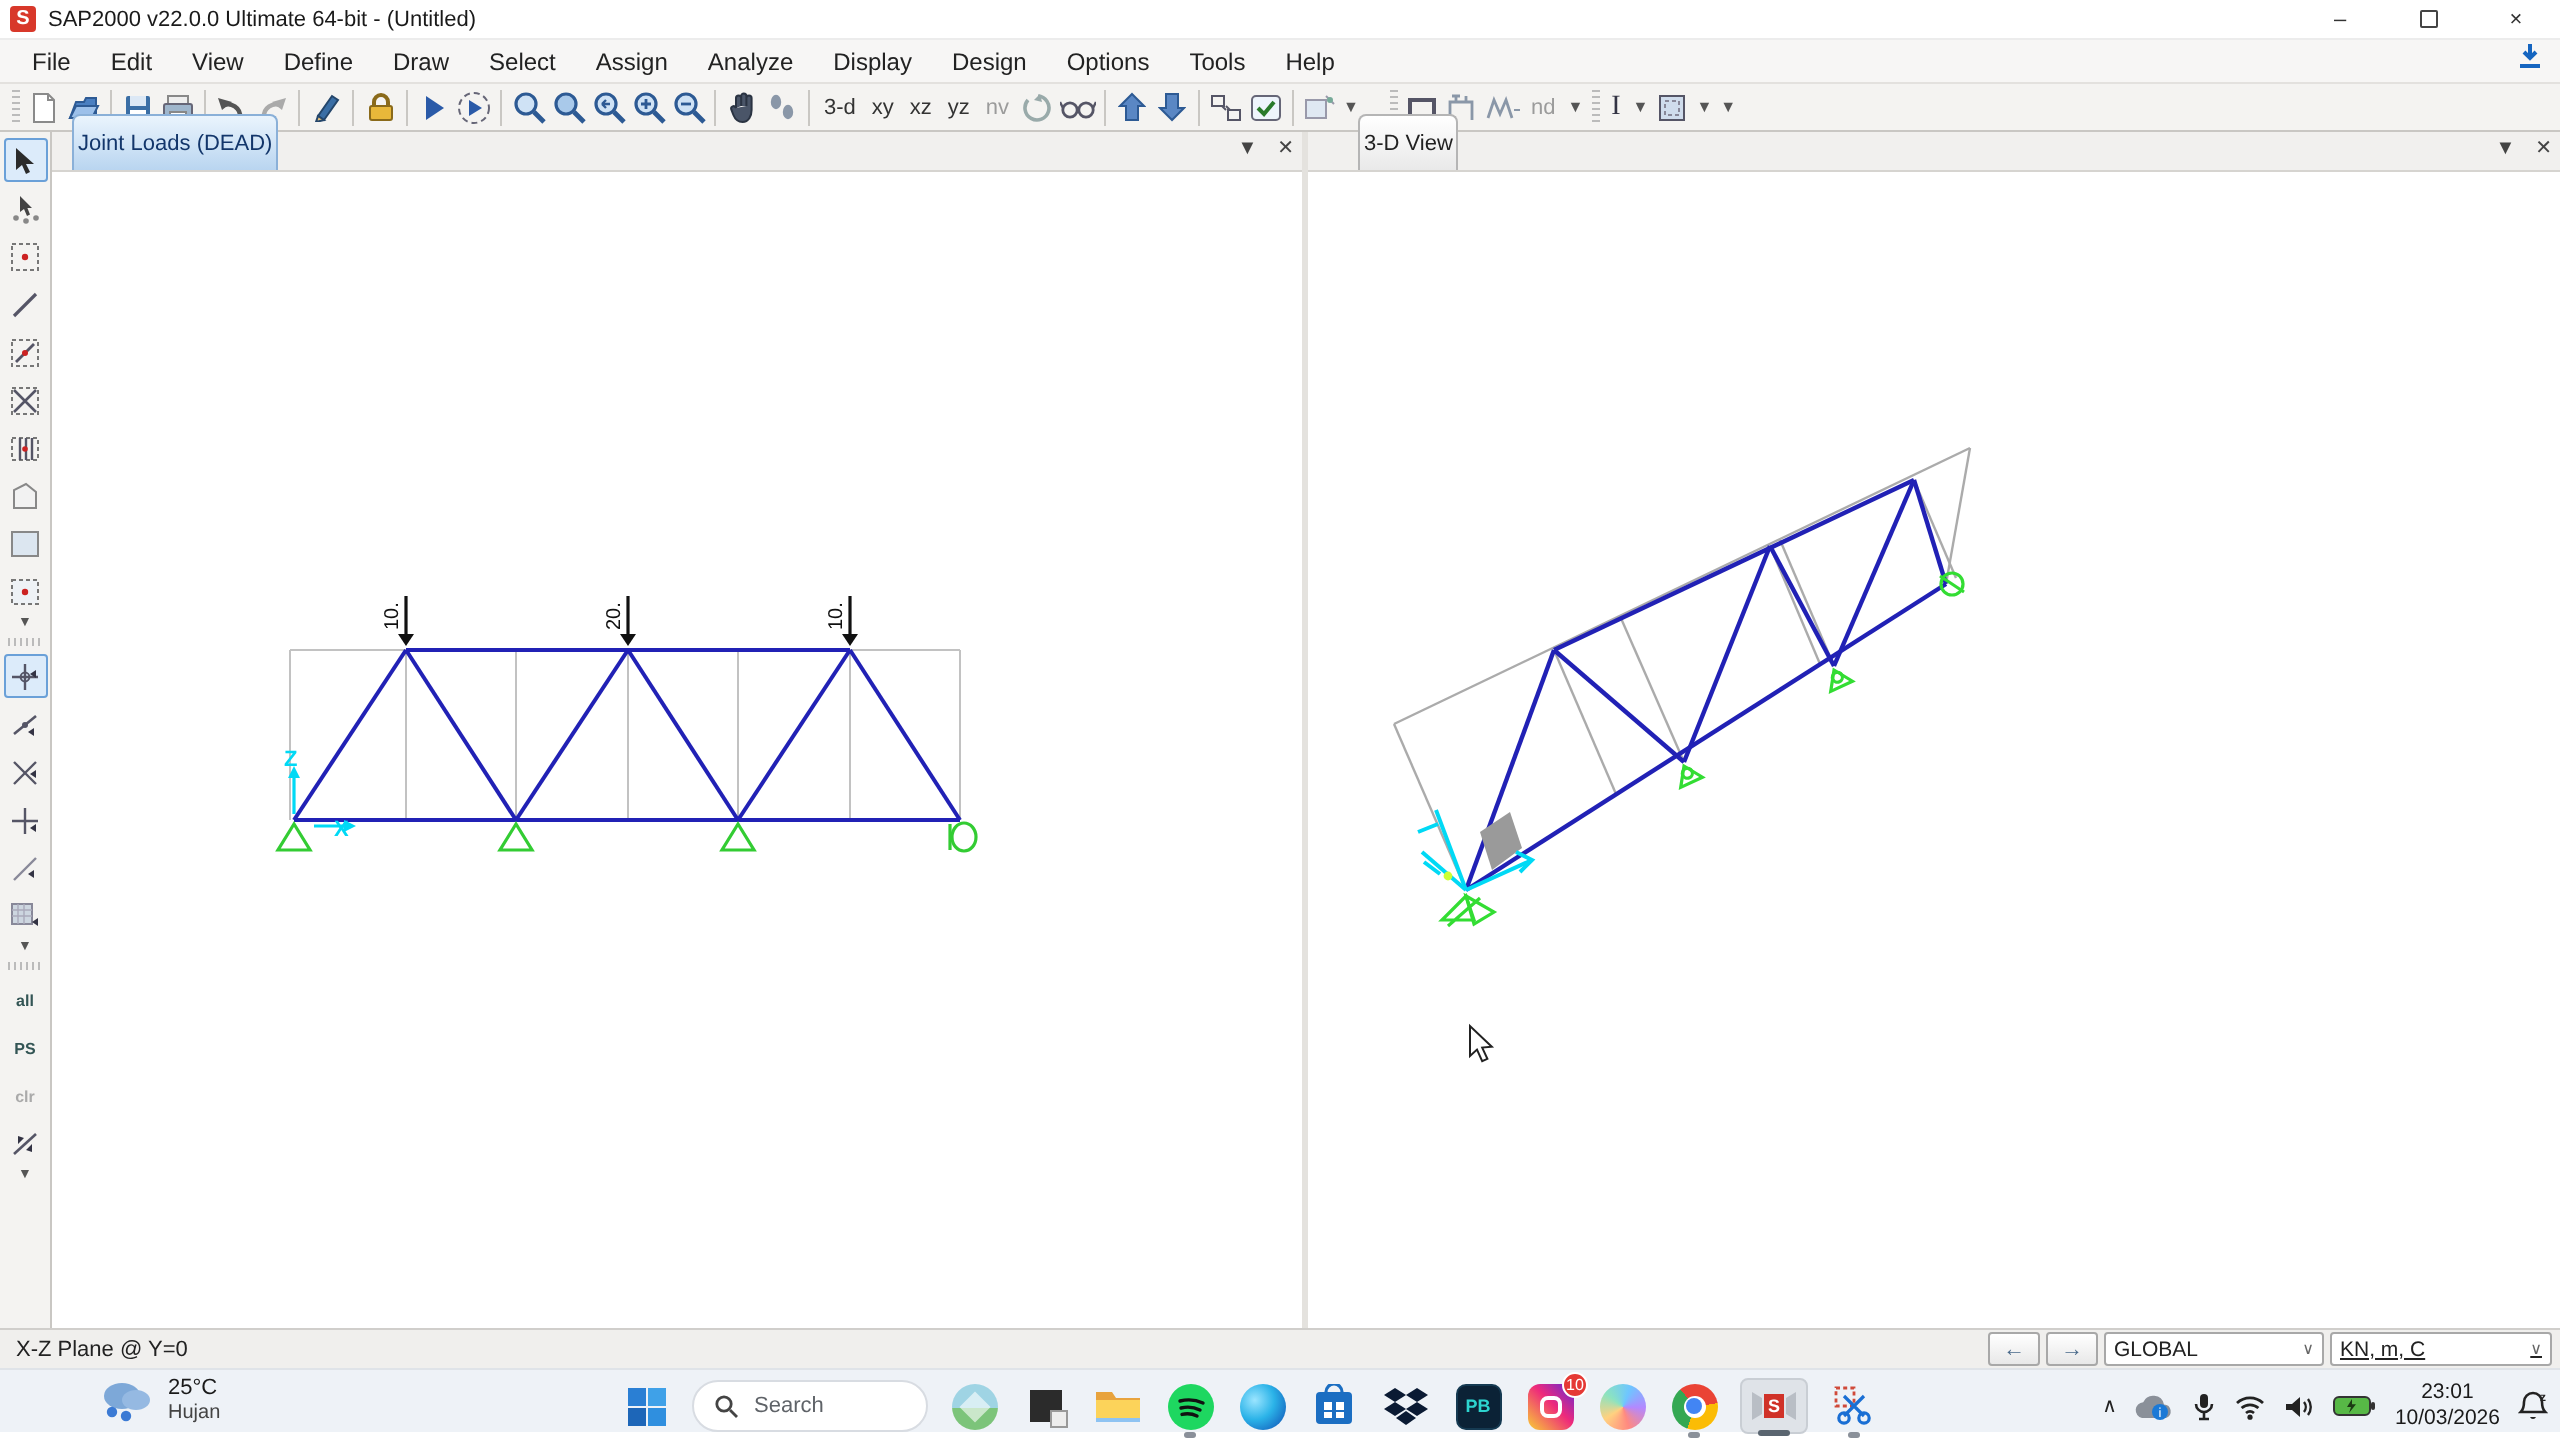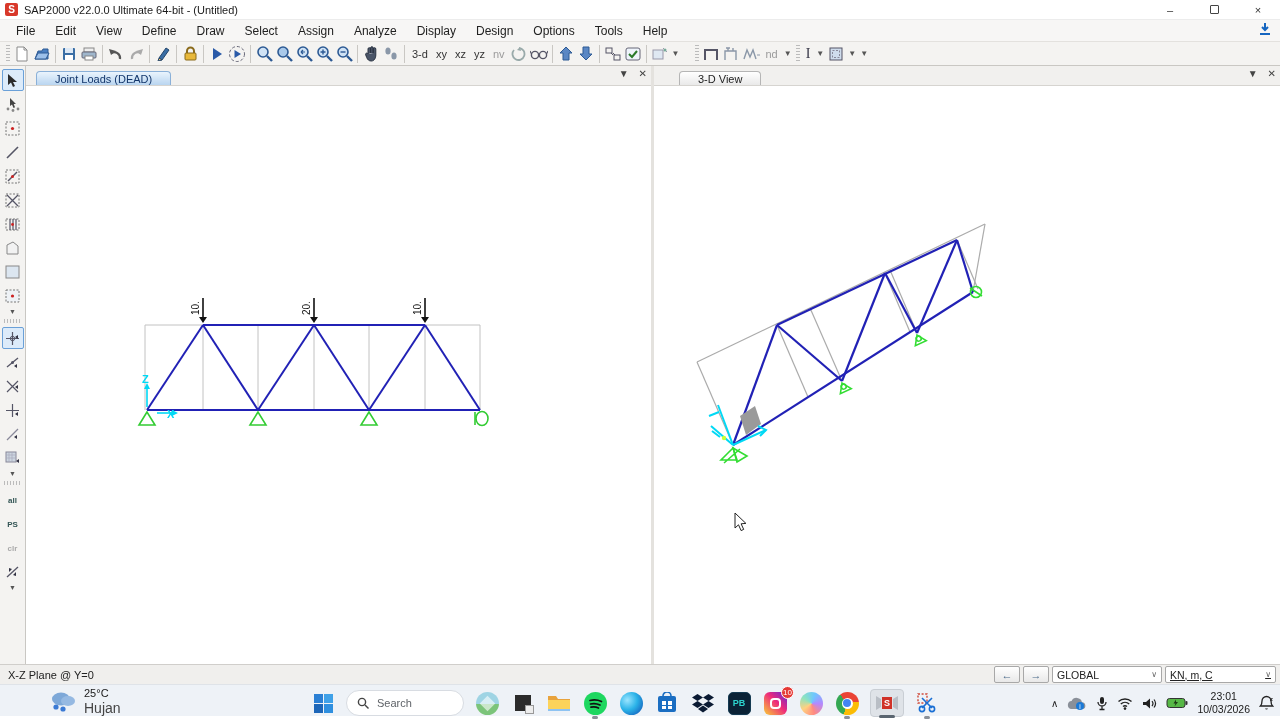--- a/index.html
+++ b/index.html
@@ -36,41 +36,41 @@
   .vsep { width:18px; height:4px; background:repeating-linear-gradient(90deg,#bbb 0 1px,transparent 1px 3px); margin:3px 0; }
   .vtxt { font-size:8px; color:#355; font-weight:bold; }
   .vtxt.dim { color:#aaa;text-align:center; }
   .vdd { font-size:7px; color:#555; height:8px; line-height:8px; }
 
   
   #left-panel  { position:absolute; left:26px; top:66px; width:625px; height:598px; background:#fff; }
   #splitter    { position:absolute; left:651px; top:66px; width:3px; height:598px; background:#e4e2de; }
   #right-panel { position:absolute; left:654px; top:66px; width:626px; height:598px; background:#fff; }
   .tabstrip { position:relative; height:20px; background:#f1f0ee; border-bottom:1px solid #d6d4d0; display:flex; align-items:flex-end; }
-  .tab { font-size:11px; height:14px; display:flex; align-items:center; justify-content:center; border:1px solid #8ab0d8; border-bottom:none; border-radius:4px 4px 0 0; padding:0 18px; }
+  .tab { font-size:11px; height:28px; display:flex; align-items:center; justify-content:center; border:1px solid #8ab0d8; border-bottom:none; border-radius:4px 4px 0 0; padding:0 2px; }
   .tab.active { background:linear-gradient(#eaf4fd,#b9d5f0); color:#13366b; margin-left:10px; }
   .tab.inactive { background:linear-gradient(#ffffff,#e9e9e9); border-color:#b5b5b5; color:#222; margin-left:25px; }
   .strip-ctrl { position:absolute; right:4px; top:2px; display:flex; gap:10px; align-items:center; }
   .strip-ctrl span { font-size:10px; color:#444; }
   .canvas { position:relative; width:100%; height:578px; background:#fff; }
 
   
   #statusbar { position:absolute; left:0; top:664px; width:1280px; height:20px; background:#f0efed; border-top:1px solid #d0cecb; display:flex; align-items:center; }
   #status-msg { font-size:11px; color:#222; margin-left:8px; }
   #status-right { margin-left:auto; display:flex; align-items:center; gap:3px; margin-right:4px; }
   .nav-btn { width:26px; height:17px; background:linear-gradient(#fff,#e8e8e8); border:1px solid #a8a8a8; border-radius:2px; display:flex; align-items:center; justify-content:center; font-size:11px; color:#4a6a8a; font-weight:bold; }
   .sel-box { height:17px; background:#fff; border:1px solid #a8a8a8; border-radius:2px; display:flex; align-items:center; font-size:10.5px; color:#222; padding:0 4px; justify-content:space-between; }
   .sel-box .chev { font-size:8px; color:#666; margin-left:6px; }
 
   
   #taskbar { position:absolute; left:0; top:684px; width:1280px; height:32px; background:#eef2f7; border-top:1px solid #dfe3e8; }
   #weather { position:absolute; left:48px; top:2px; display:flex; align-items:center; gap:6px; }
   #weather-text { display:flex; flex-direction:column; line-height:1.15; }
   #weather-temp { font-size:11px; color:#1a1a1a; }
-  #weather-cond { font-size:14px; color:#444; }
+  #weather-cond { font-size:10px; color:#444; }
   #tb-center { position:absolute; left:310px; top:0; height:36px; display:flex; align-items:center; gap:10px; }
   .tb-app { width:26px; height:26px; position:relative; display:flex; align-items:center; justify-content:center; }
   .run-dot { position:absolute; bottom:-3px; left:50%; transform:translateX(-50%); width:6px; height:3px; border-radius:2px; background:#8a9099; }
   #start-logo { display:grid; grid-template-columns:9px 9px; grid-template-rows:9px 9px; gap:1px; }
   #start-logo div:nth-child(1){background:#2a7fd4;} #start-logo div:nth-child(2){background:#3fa1e8;}
   #start-logo div:nth-child(3){background:#1d66b8;} #start-logo div:nth-child(4){background:#2f8fdf;}
   #search-pill { height:26px; width:118px; border-radius:13px; background:#fff; border:1px solid #d8dce2; display:flex; align-items:center; gap:8px; padding-left:10px; color:#5f6368; font-size:11px; }
   #sap-task { width:34px; height:28px; background:#dfe3e8; border:1px solid #c9ced4; border-radius:4px; }
   #sap-task .run-dot { width:16px; background:#5a6570; bottom:-2px; }
   .badge { position:absolute; top:-4px; right:-6px; width:13px; height:13px; border-radius:50%; background:#e53935; color:#fff; font-size:8px; display:flex; align-items:center; justify-content:center; border:1px solid #fff; }

